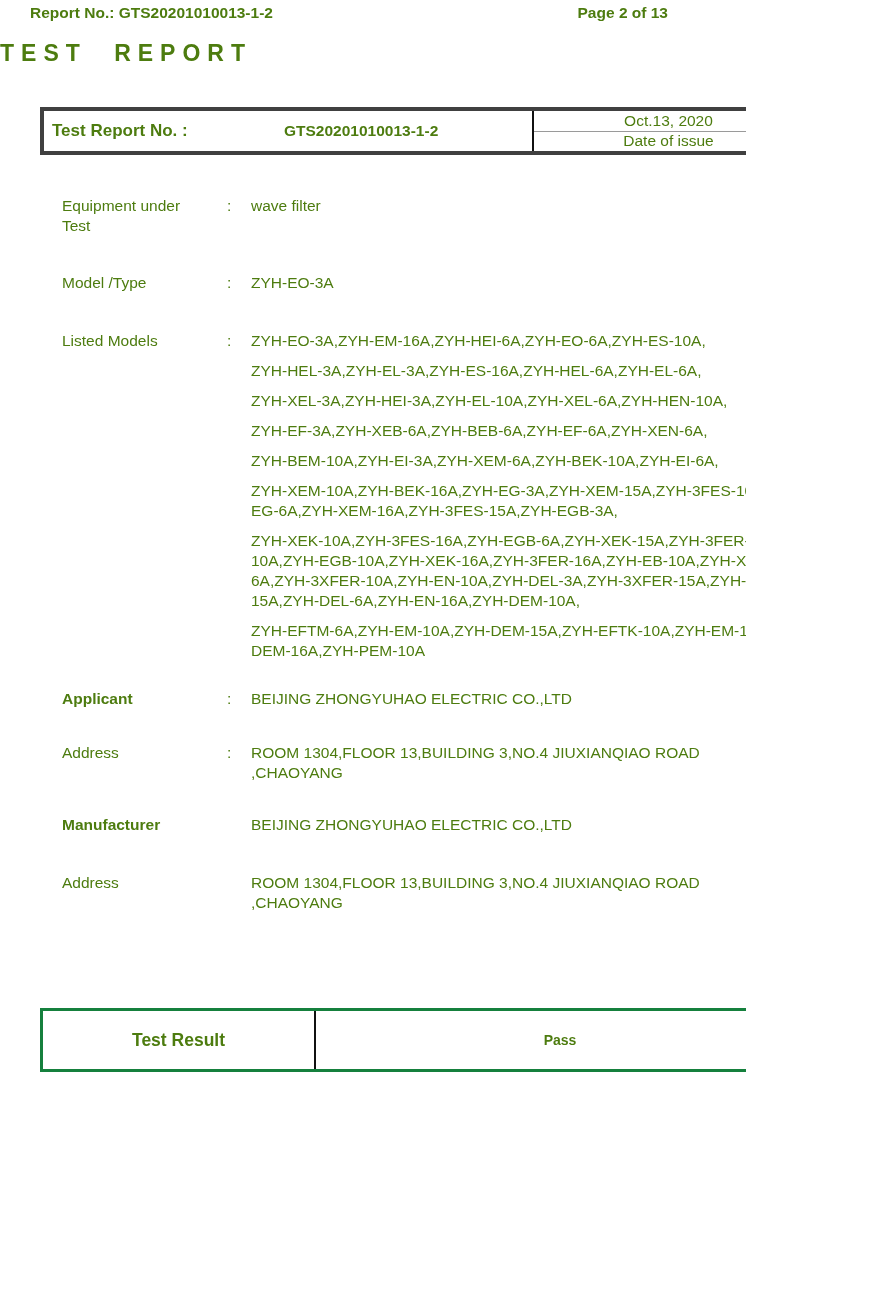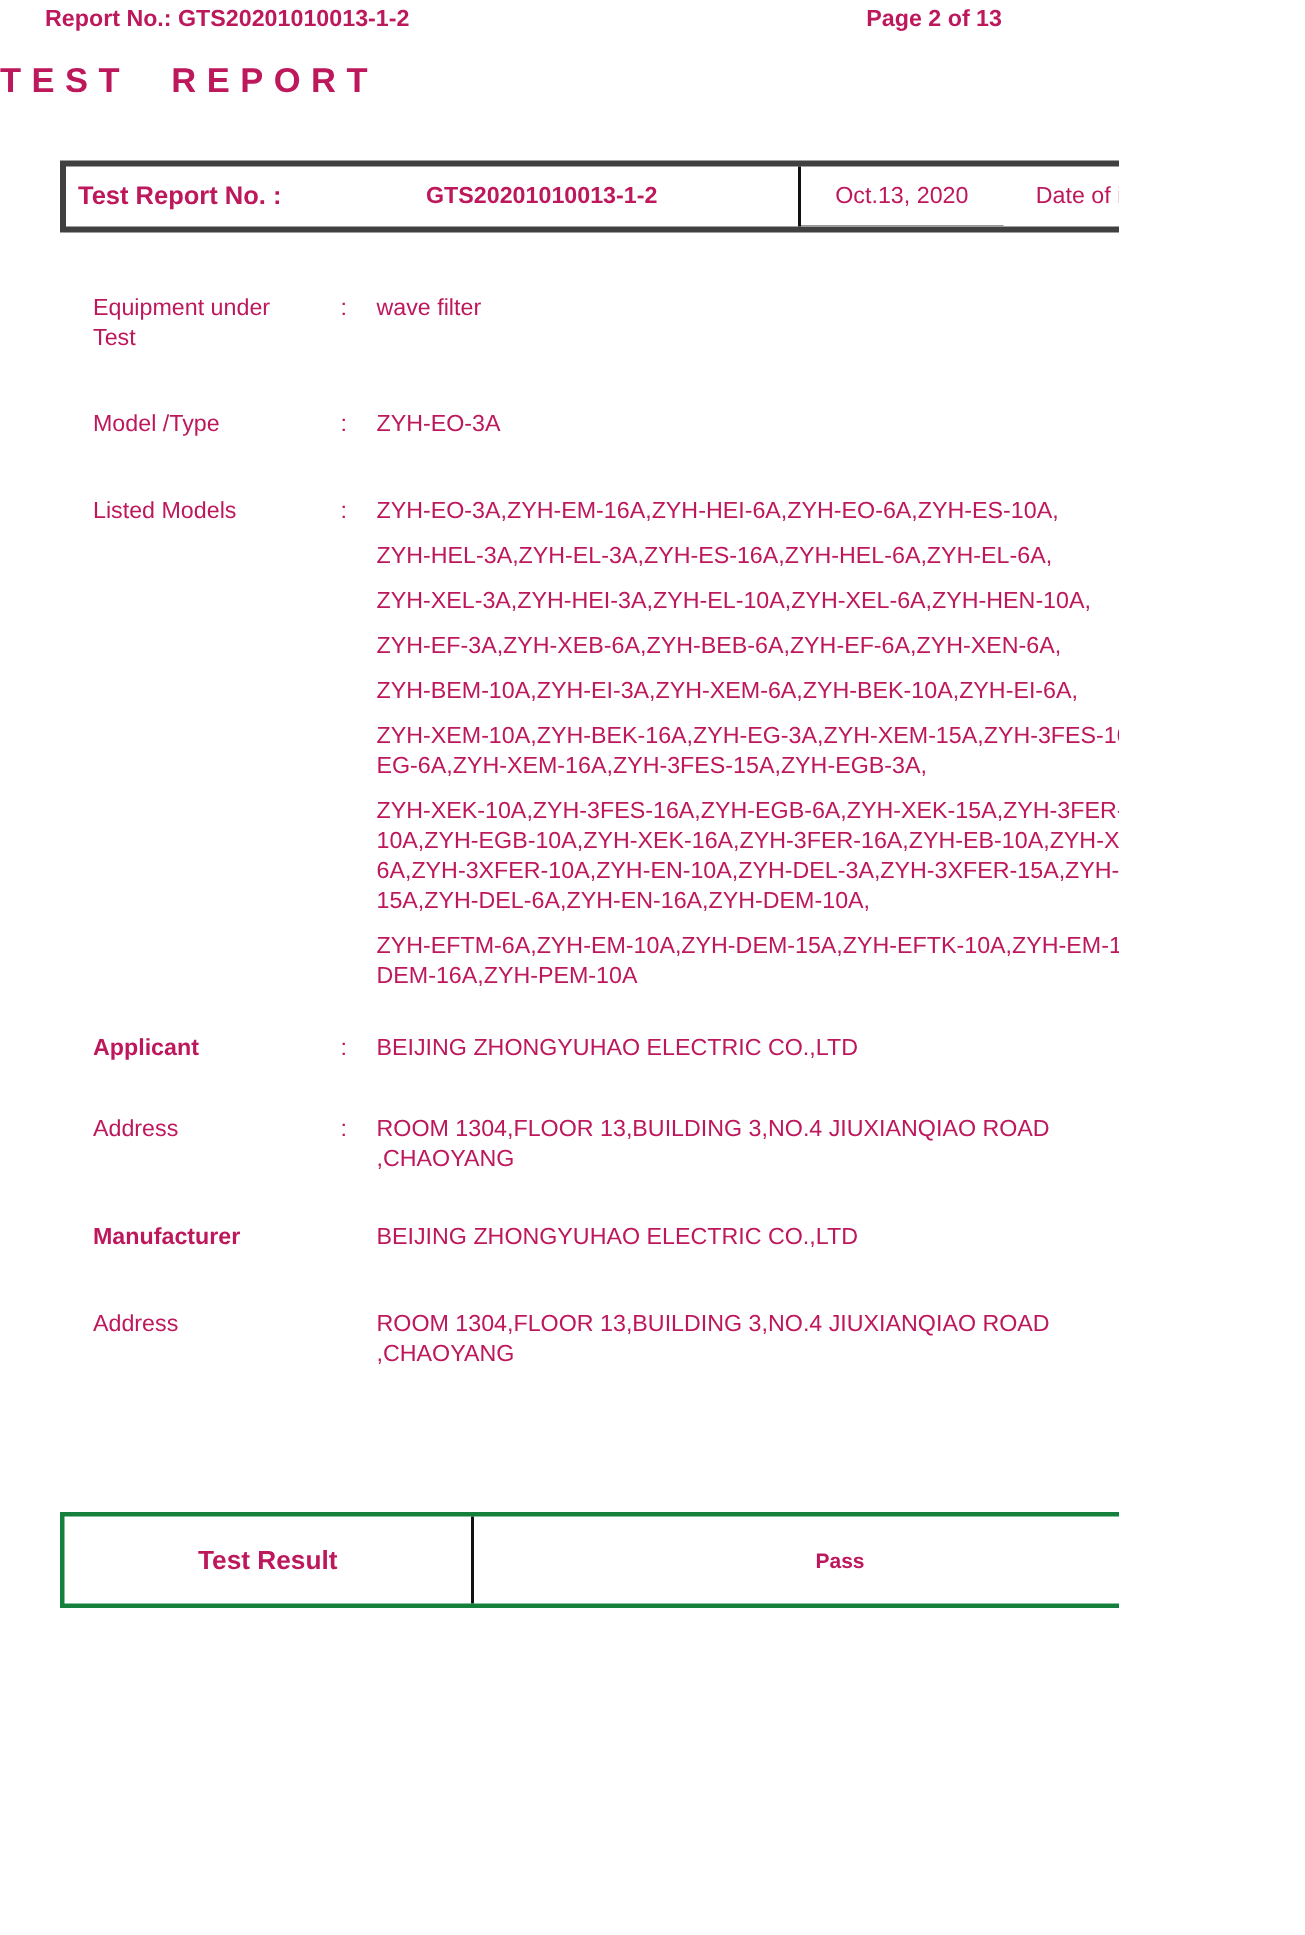--- a/index.html
+++ b/index.html
@@ -1,20 +1,20 @@
 <!DOCTYPE html>
 <html><head>
 <meta charset="utf-8">
 <style>
   html,body{margin:0;padding:0;background:#fff;}
   .page{
     position:relative;
     width:746px;height:1290px;
     background:#fff;
-    color:#be185d;
+    color:#4d7c0f;
     font-family:"Liberation Sans", sans-serif;
     overflow:hidden;
   }
   
   .hdr{
     position:absolute;top:4px;left:30px;right:78px;
     display:flex;justify-content:space-between;
     font-size:15.5px;font-weight:bold;
   }
   
@@ -32,21 +32,21 @@
   }
   .t1-left{width:488px;border-right:2px solid #111;position:relative;}
   .t1-label{
     position:absolute;left:8px;top:50%;transform:translateY(-50%);
     font-size:17px;font-weight:bold;
   }
   .t1-num{
     position:absolute;left:240px;top:50%;transform:translateY(-50%);
     font-size:15.5px;font-weight:bold;
   }
-  .t1-right{flex:1;display:flex;flex-direction:row;font-size:15.5px;}
+  .t1-right{flex:1;display:flex;flex-direction:column;font-size:15.5px;}
   .t1-date{
     flex:1;display:flex;align-items:center;justify-content:center;
     border-bottom:1px solid #9a9a9a;
   }
   .t1-datelabel{flex:1;display:flex;align-items:center;justify-content:center;}
   
   .row{
     position:absolute;left:62px;width:748px;
     display:grid;grid-template-columns:165px 24px 1fr;
     font-size:15.5px;line-height:20px;

